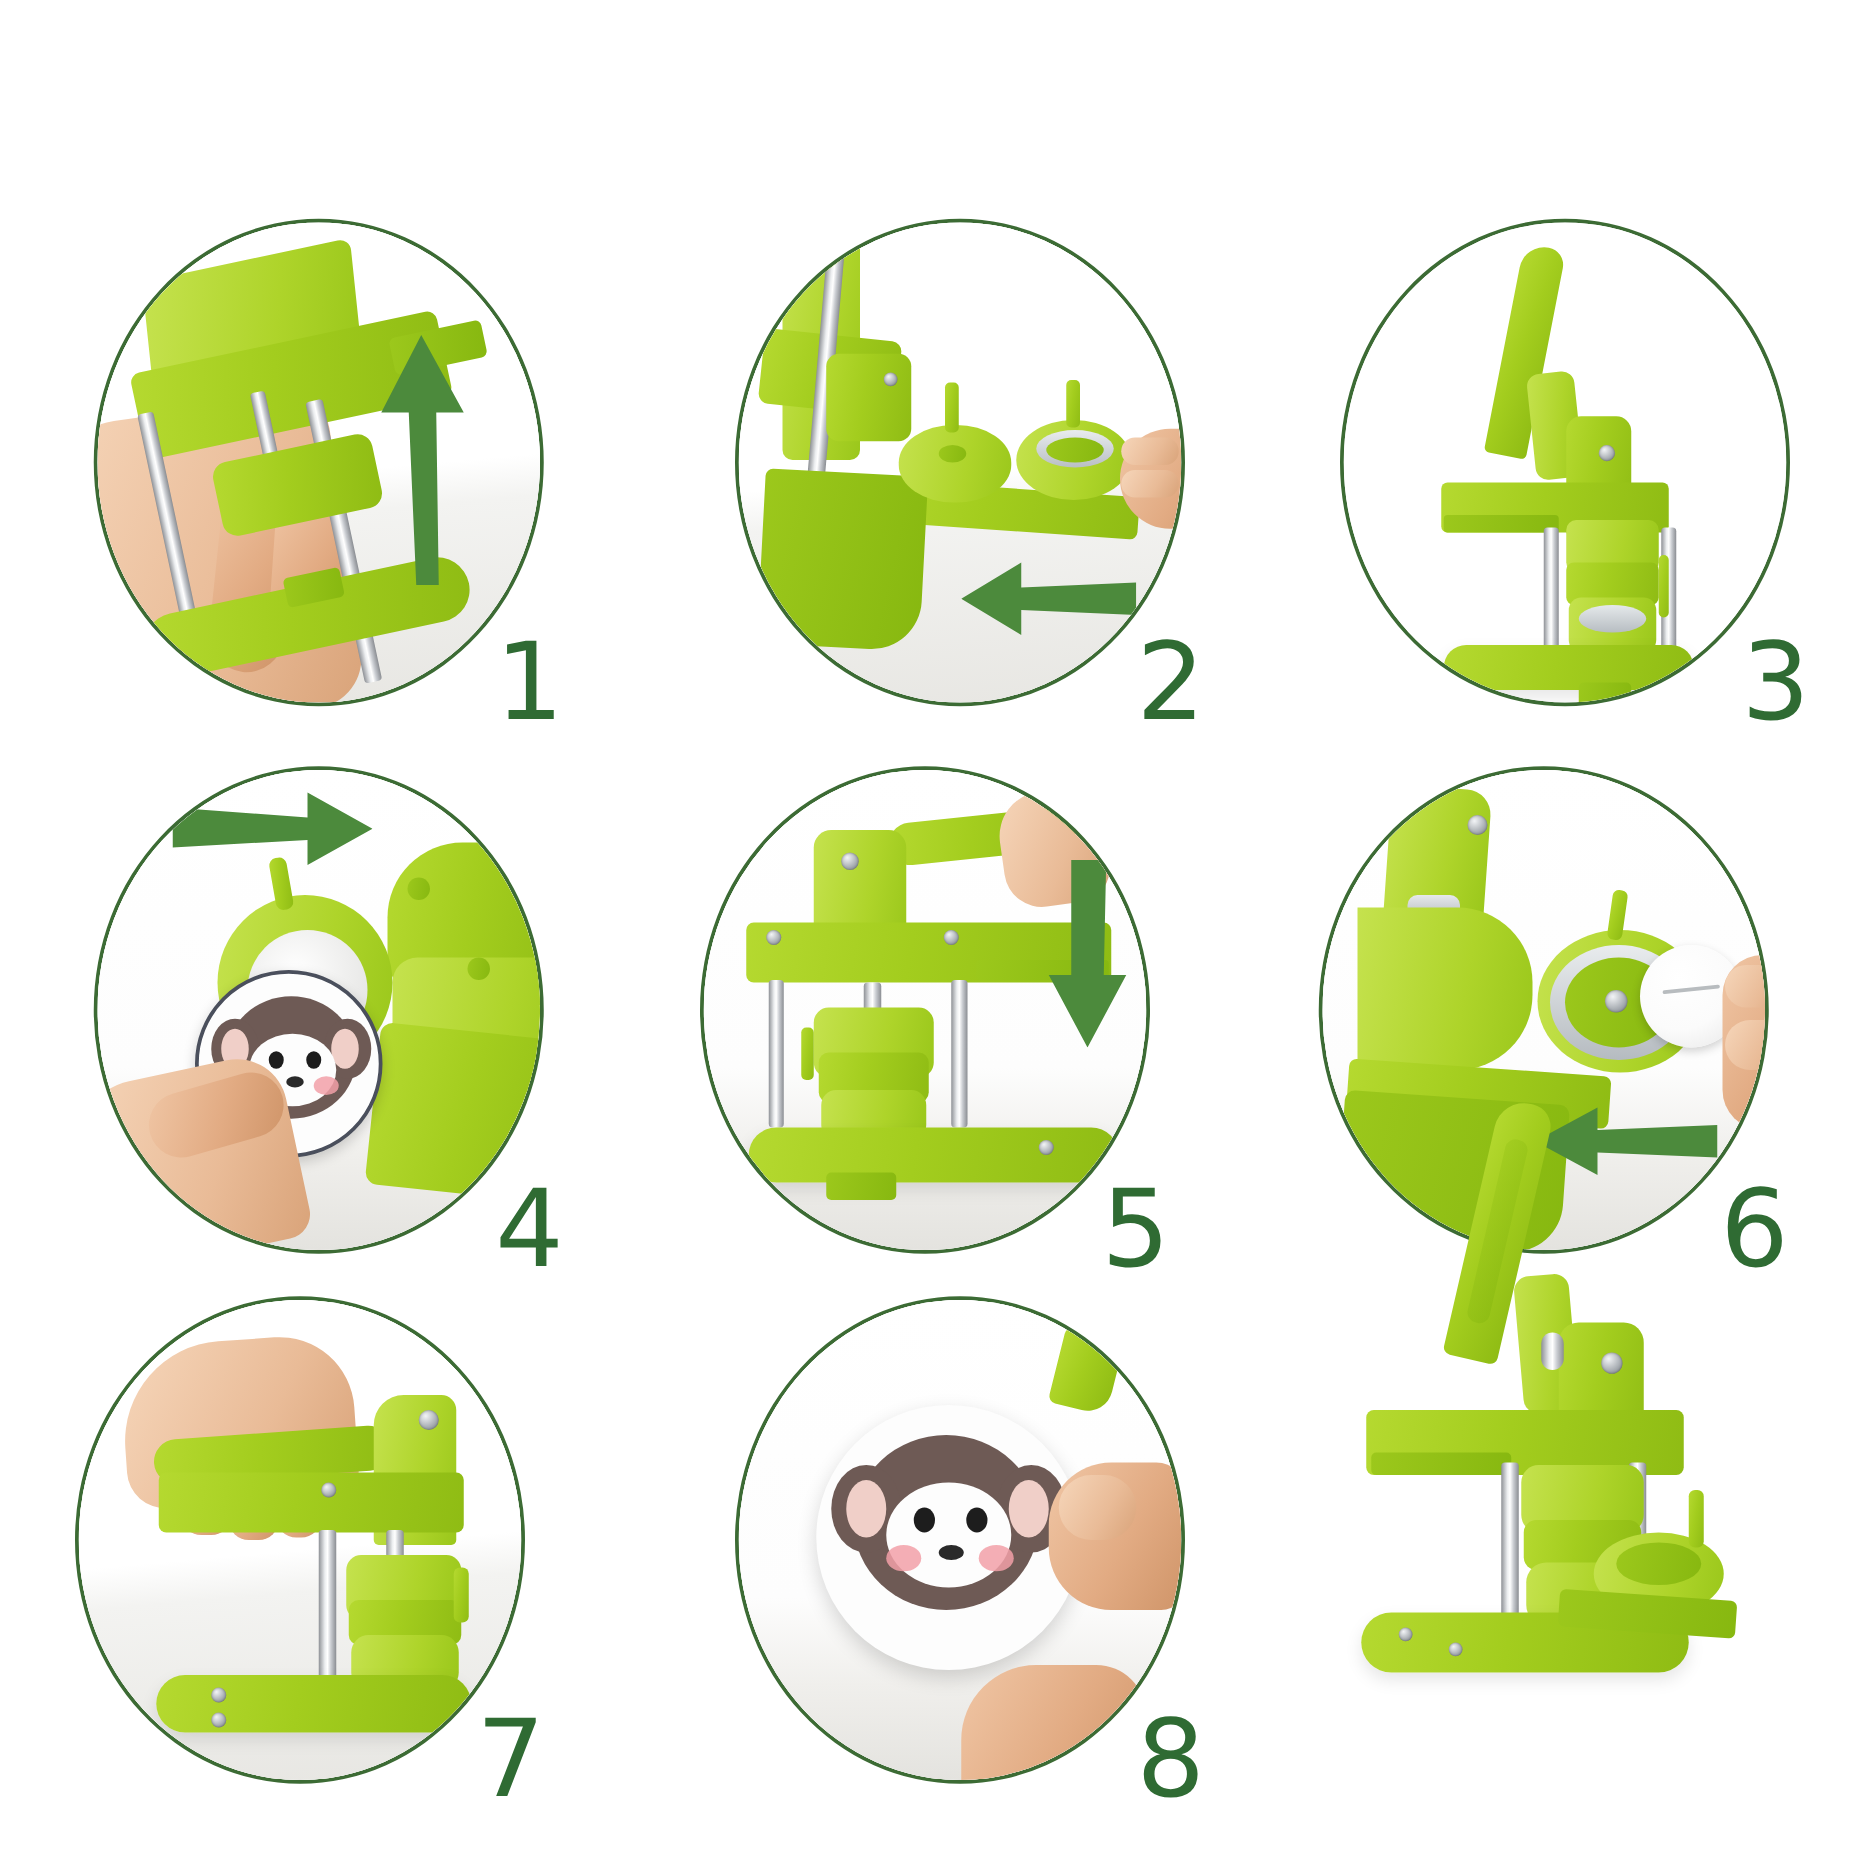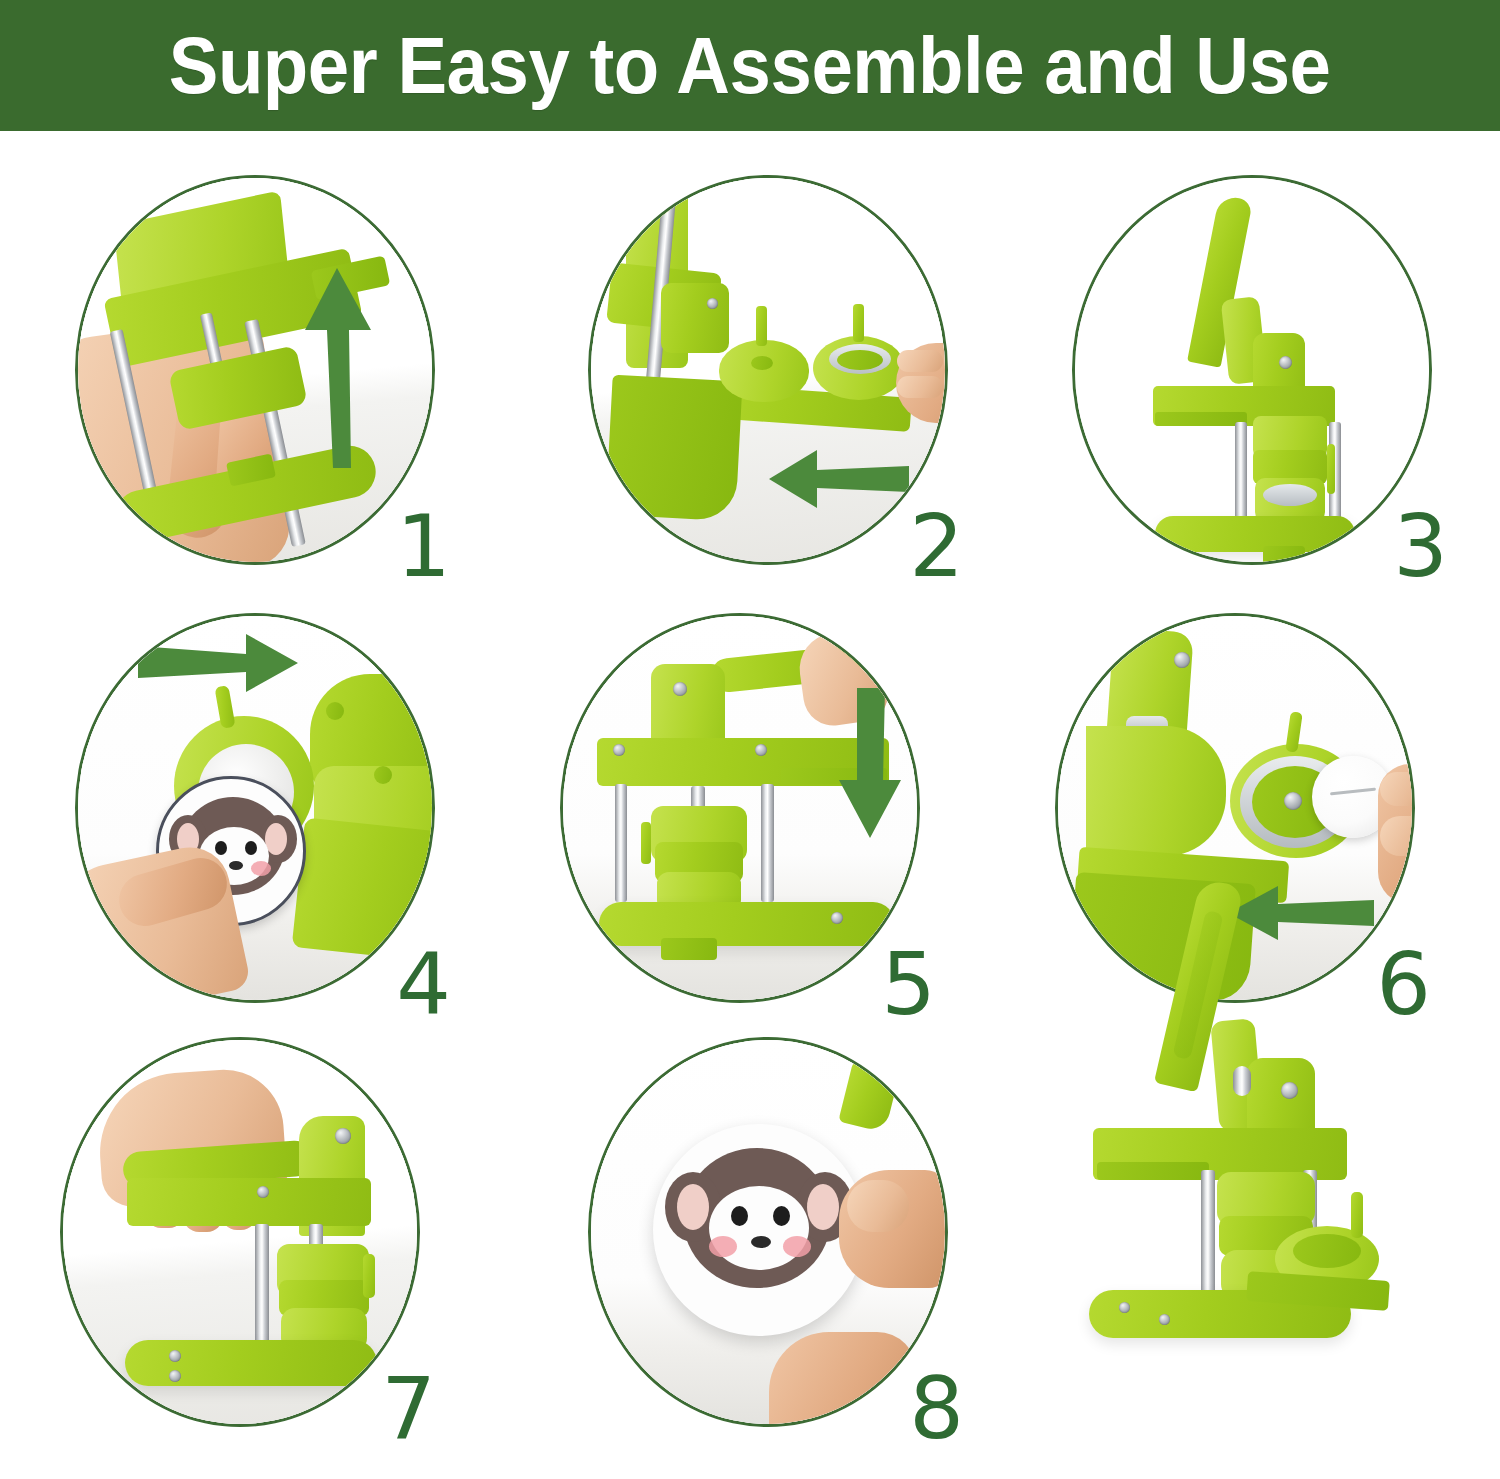--- a/index.html
+++ b/index.html
@@ -117,23 +117,20 @@
   .mk-face { position:absolute; border-radius:50%; background:#fdfdfd; }
   .mk-eye { position:absolute; border-radius:50%; background:#1d1d1d; }
   .mk-cheek { position:absolute; border-radius:50%; background:#f2a0a8; opacity:.85; }
   .mk-nose { position:absolute; border-radius:50%; background:#2a2a2a; }
 </style>
 </head>
 <body>
 
 <div id="page">
 
-  <div class="banner">
-    <div class="banner-title">Super Easy to Assemble and Use</div>
-  </div>
 
   <div class="steps">
 
     <div class="step s1">
       <div class="circle-frame">
         <div class="photo">
           <div class="backdrop"></div>
 
           <div class="mach hand-l" style="left:-30px;top:150px;width:230px;height:250px;border-radius:60px 30px 40px 70px;transform:rotate(-8deg);"></div>
           <div class="mach hand" style="left:95px;top:190px;width:60px;height:170px;border-radius:30px;transform:rotate(6deg);"></div>

